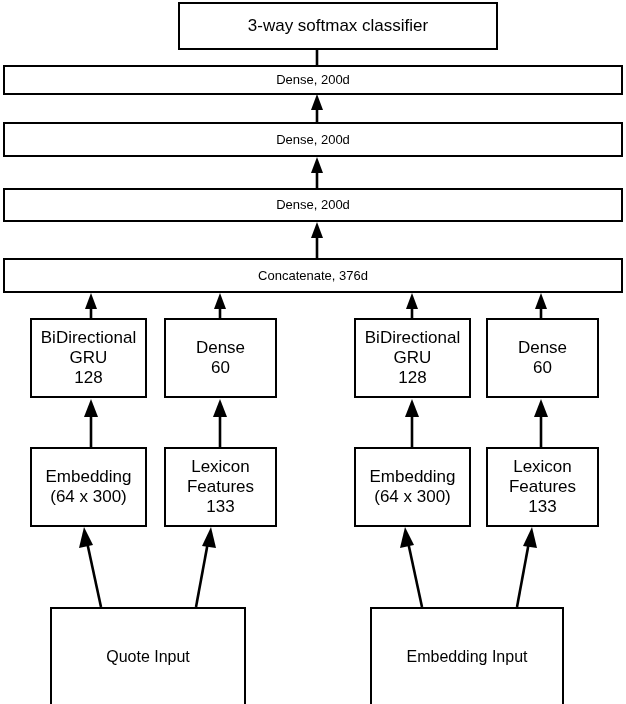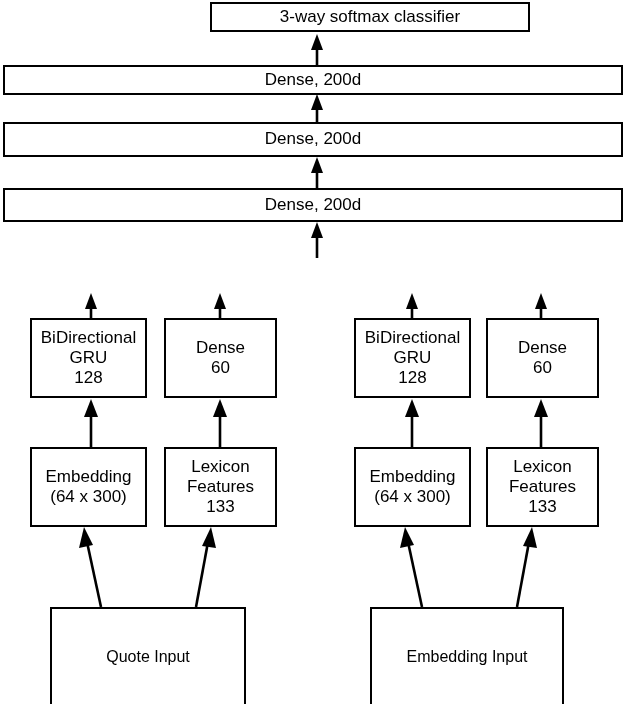--- a/index.html
+++ b/index.html
@@ -26,21 +26,21 @@
     text-align: center;
     color: #000000;
     line-height: 1.18;
     z-index: 2;
   }
   .node .lbl {
     display: block;
     white-space: pre-line;
   }
   .wide-bar {
-    font-size: 17px;
+    font-size: 13px;
     align-items: center;
   }
   .top-bar {
     font-size: 17px;
   }
   .branch-box {
     font-size: 17px;
   }
   .input-box {
     font-size: 16px;
@@ -139,36 +139,39 @@
       <line x1="422" y1="607" x2="408" y2="542"></line>
       <polygon points="405,527 400,548 414,545"></polygon>
     </g>
 
     <g>
       <line x1="517" y1="607" x2="529" y2="542"></line>
       <polygon points="532,527 523,546 537,548"></polygon>
     </g>
   </svg>
 
-  <div class="node top-bar" style="left:178px; top:2px; width:320px; height:30px;margin-left:32px;">
+  <div class="node top-bar" style="left:178px; top:2px; width:320px; height:48px;">
     <span class="lbl">3-way softmax classifier</span>
   </div>
 
   <div class="node wide-bar" style="left:3px; top:65px; width:620px; height:30px;">
     <span class="lbl">Dense, 200d</span>
   </div>
 
   <div class="node wide-bar" style="left:3px; top:122px; width:620px; height:35px;">
     <span class="lbl">Dense, 200d</span>
   </div>
 
   <div class="node wide-bar" style="left:3px; top:188px; width:620px; height:34px;">
     <span class="lbl">Dense, 200d</span>
   </div>
 
+  <div class="node wide-bar" style="left:3px; top:258px; width:620px; height:35px;">
+    <span class="lbl">Concatenate, 376d</span>
+  </div>
 
   <div class="node branch-box" style="left:30px; top:318px; width:117px; height:80px;">
     <span class="lbl">BiDirectional
 GRU
 128</span>
   </div>
 
   <div class="node branch-box" style="left:164px; top:318px; width:113px; height:80px;">
     <span class="lbl">Dense
 60</span>

